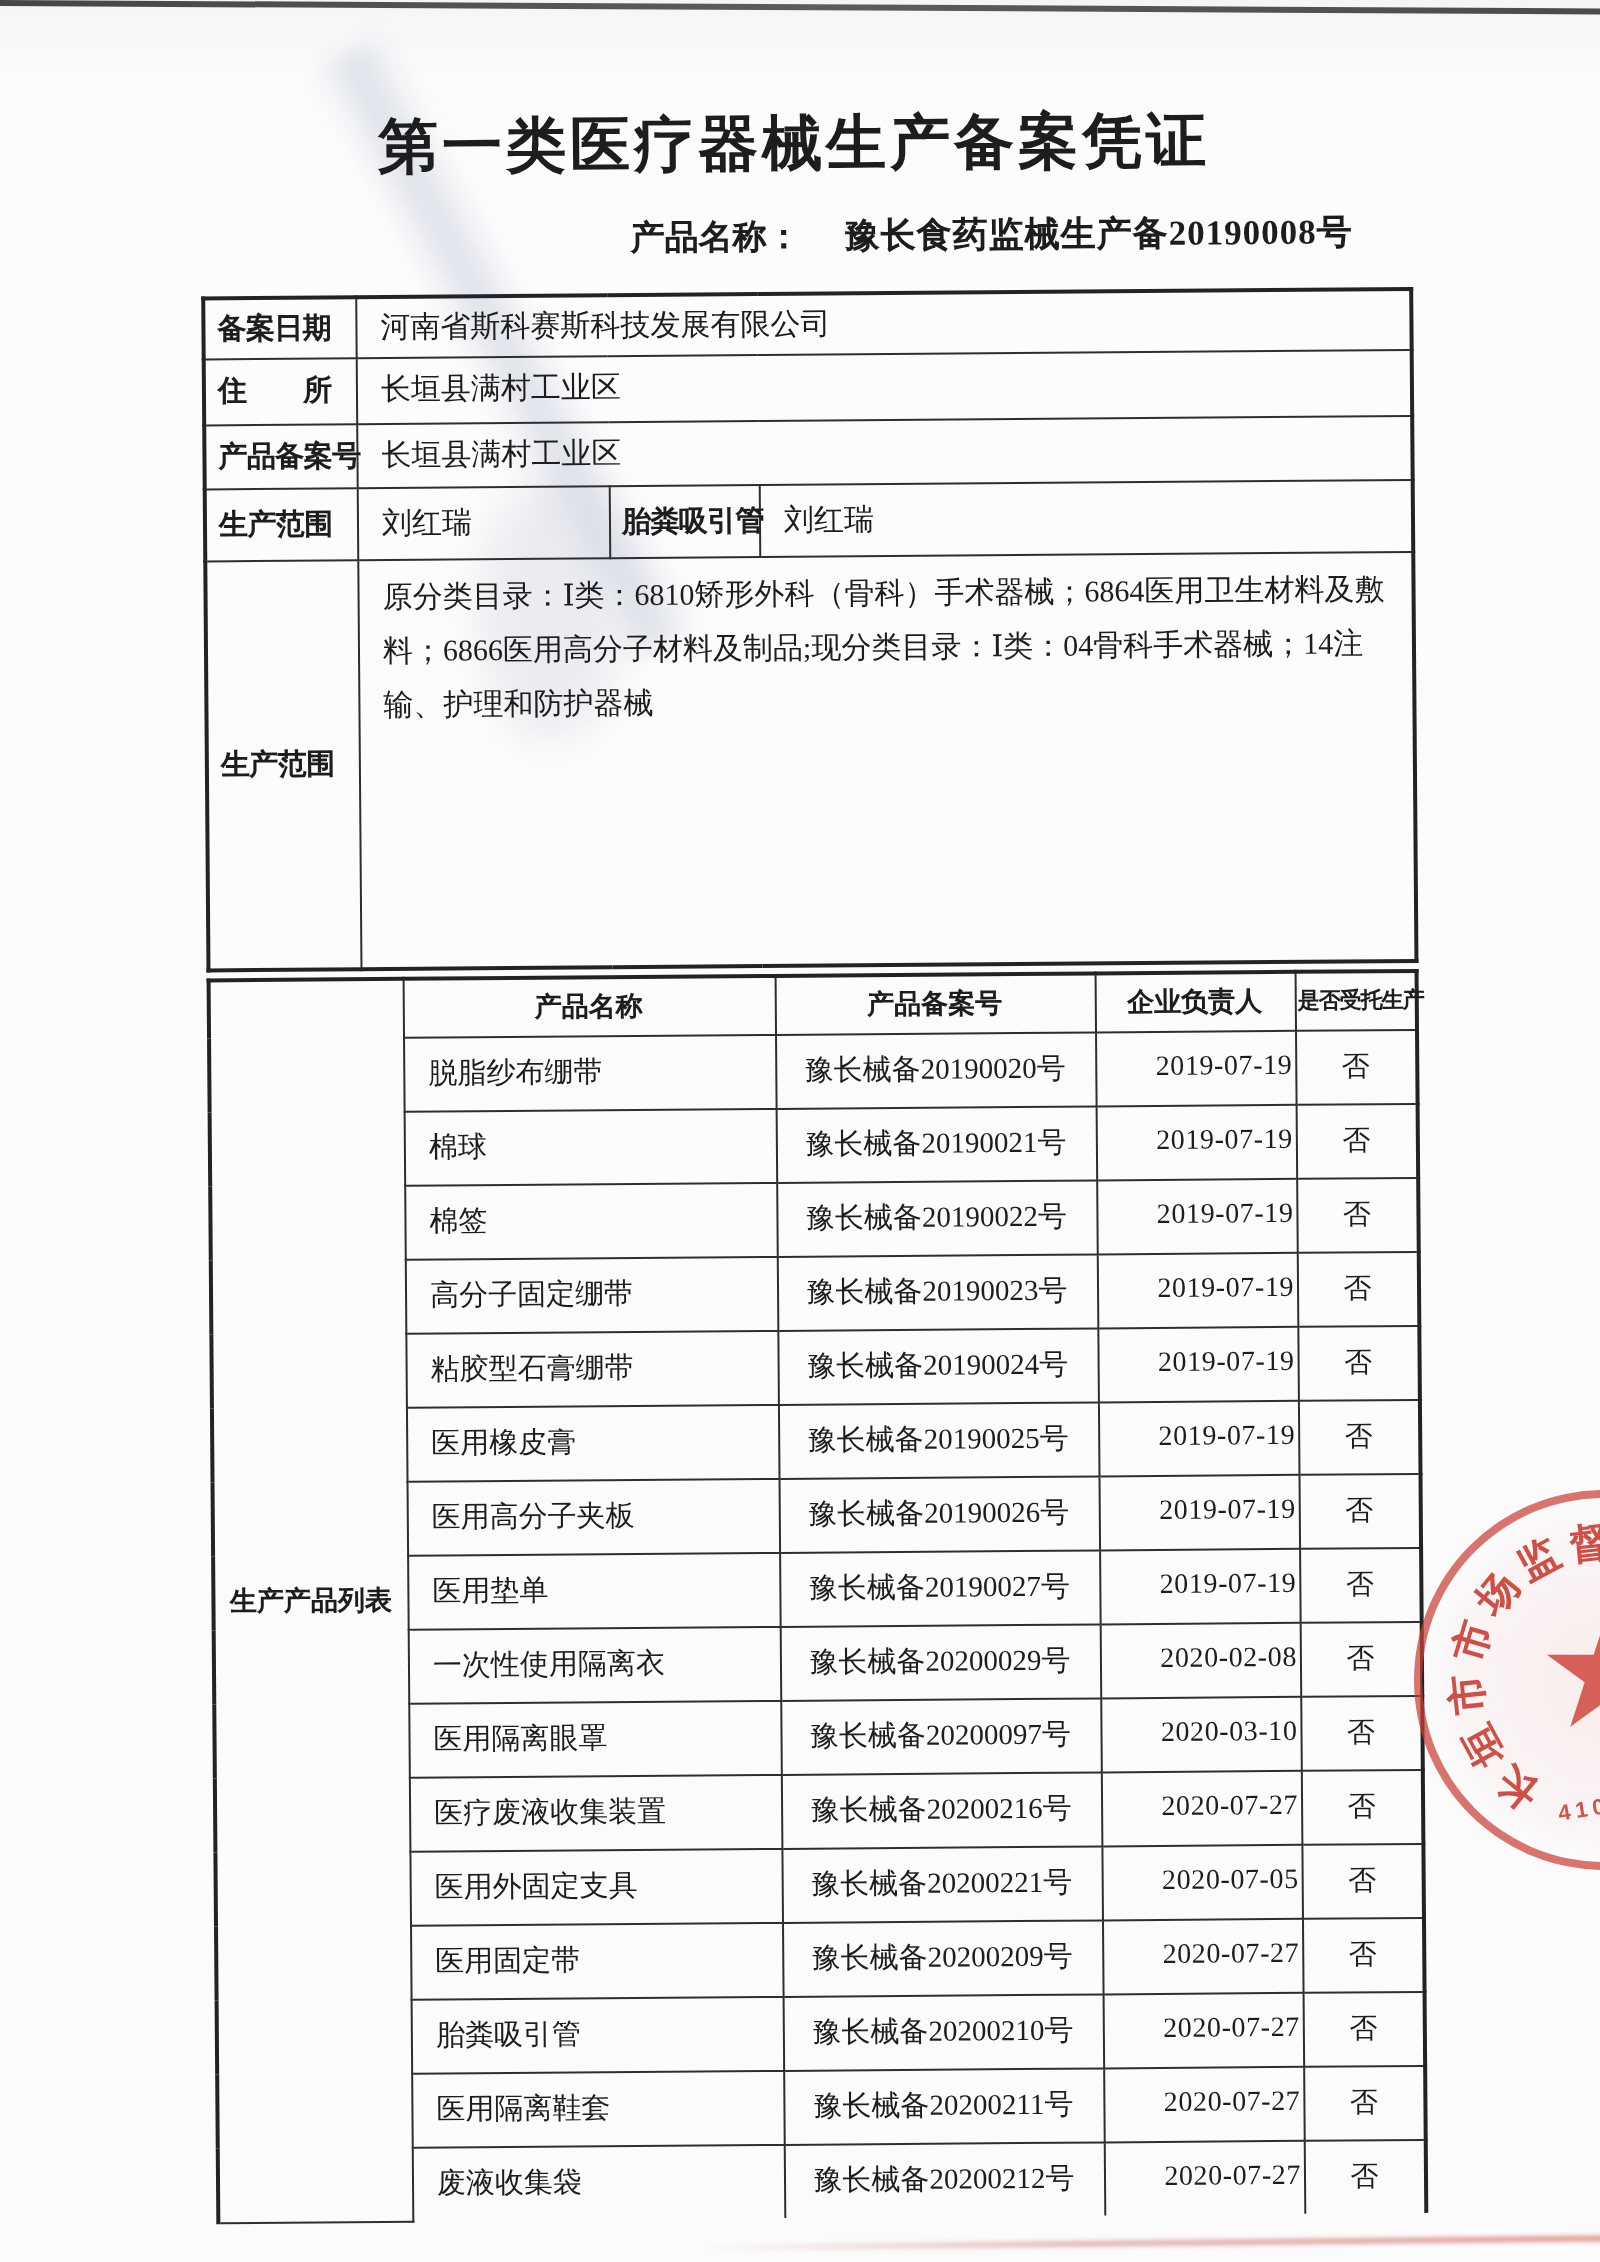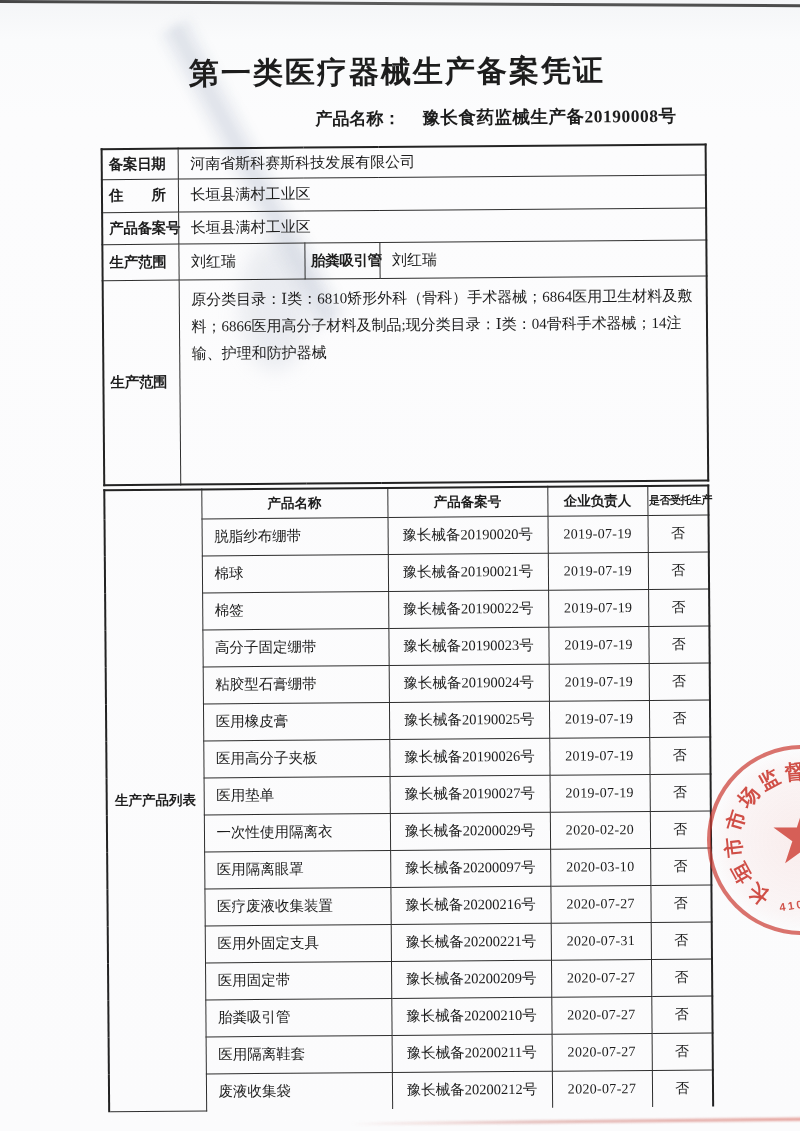--- a/index.html
+++ b/index.html
@@ -36,21 +36,21 @@
     font-size:14.5px;letter-spacing:-.3px;}
   .info-table .val{padding-left:12px;}
   .info-table .scope-cell{vertical-align:top;padding:6px 10px 6px 12px;line-height:1.8;font-size:15px;}
   .prod-table{top:487px;width:604px;border:2px solid #232323;border-bottom:none;}
   .prod-table th{font-weight:600;font-size:13.5px;text-align:center;}
   .prod-table .side-label{font-size:13.5px;font-weight:600;vertical-align:middle;text-align:center;}
   .prod-table .h-entrust{font-size:11px;letter-spacing:-.5px;white-space:nowrap;}
   .prod-table td{vertical-align:middle;}
   .prod-table td.name{text-align:left;padding-left:12px;font-size:14.5px;}
   .prod-table td.reg{text-align:center;font-size:14.5px;}
-  .prod-table td.date{text-align:center;font-size:14px;letter-spacing:.3px;}
+  .prod-table td.date{text-align:right;font-size:14px;letter-spacing:.3px;}
   .prod-table td.yes{text-align:center;font-size:14px;}
   .prod-table tr{height:37px;}
   .prod-table tr.head{height:29px;}
   .prod-table tr:last-child td{border-bottom:none;}
   
   .stamp{position:absolute;left:707px;top:745px;width:190px;height:190px;pointer-events:none;}
   .stamp-ring{position:absolute;inset:0;border-radius:50%;border:4px solid rgba(204,62,54,.72);
     background:radial-gradient(circle,rgba(235,130,120,.12),rgba(235,130,120,.05) 58%,rgba(235,130,120,0) 70%);}
   .stamp-char{position:absolute;left:50%;top:50%;width:22px;height:22px;margin:-11px 0 0 -11px;
     display:flex;align-items:center;justify-content:center;font-size:20px;font-weight:700;
@@ -172,39 +172,39 @@
           </tr>
           <tr>
             <td class="name">医用垫单</td>
             <td class="reg">豫长械备20190027号</td>
             <td class="date">2019-07-19</td>
             <td class="yes">否</td>
           </tr>
           <tr>
             <td class="name">一次性使用隔离衣</td>
             <td class="reg">豫长械备20200029号</td>
-            <td class="date">2020-02-20</td>
+            <td class="date">2020-02-08</td>
             <td class="yes">否</td>
           </tr>
           <tr>
             <td class="name">医用隔离眼罩</td>
             <td class="reg">豫长械备20200097号</td>
             <td class="date">2020-03-10</td>
             <td class="yes">否</td>
           </tr>
           <tr>
             <td class="name">医疗废液收集装置</td>
             <td class="reg">豫长械备20200216号</td>
             <td class="date">2020-07-27</td>
             <td class="yes">否</td>
           </tr>
           <tr>
             <td class="name">医用外固定支具</td>
             <td class="reg">豫长械备20200221号</td>
-            <td class="date">2020-07-31</td>
+            <td class="date">2020-07-05</td>
             <td class="yes">否</td>
           </tr>
           <tr>
             <td class="name">医用固定带</td>
             <td class="reg">豫长械备20200209号</td>
             <td class="date">2020-07-27</td>
             <td class="yes">否</td>
           </tr>
           <tr>
             <td class="name">胎粪吸引管</td>

